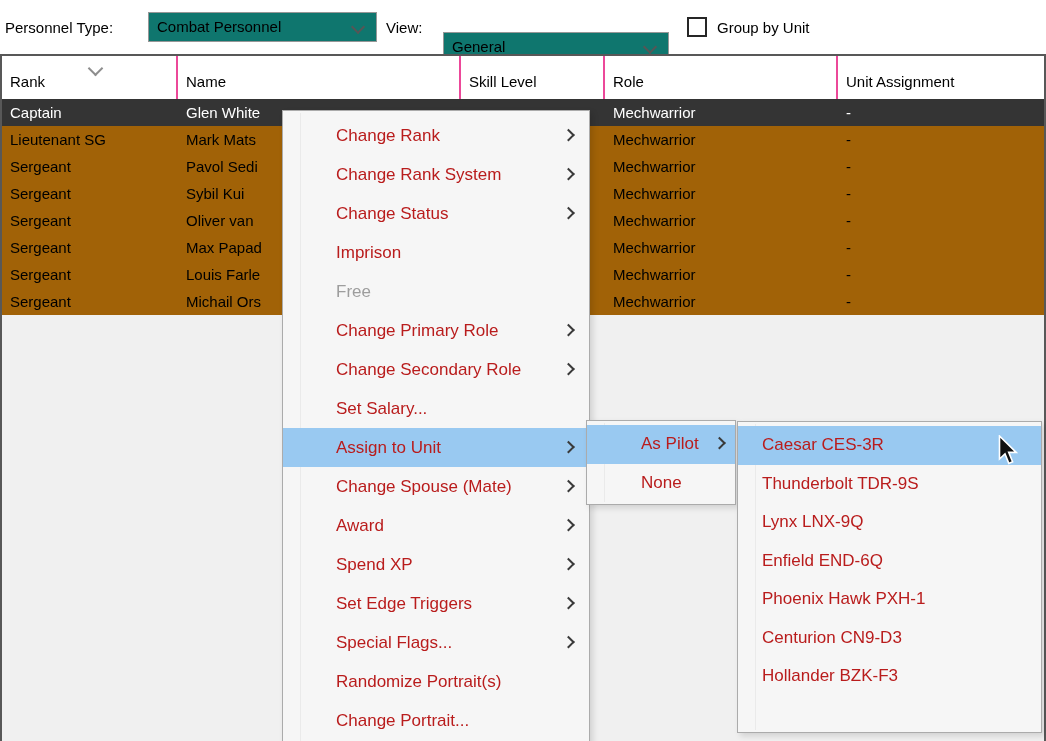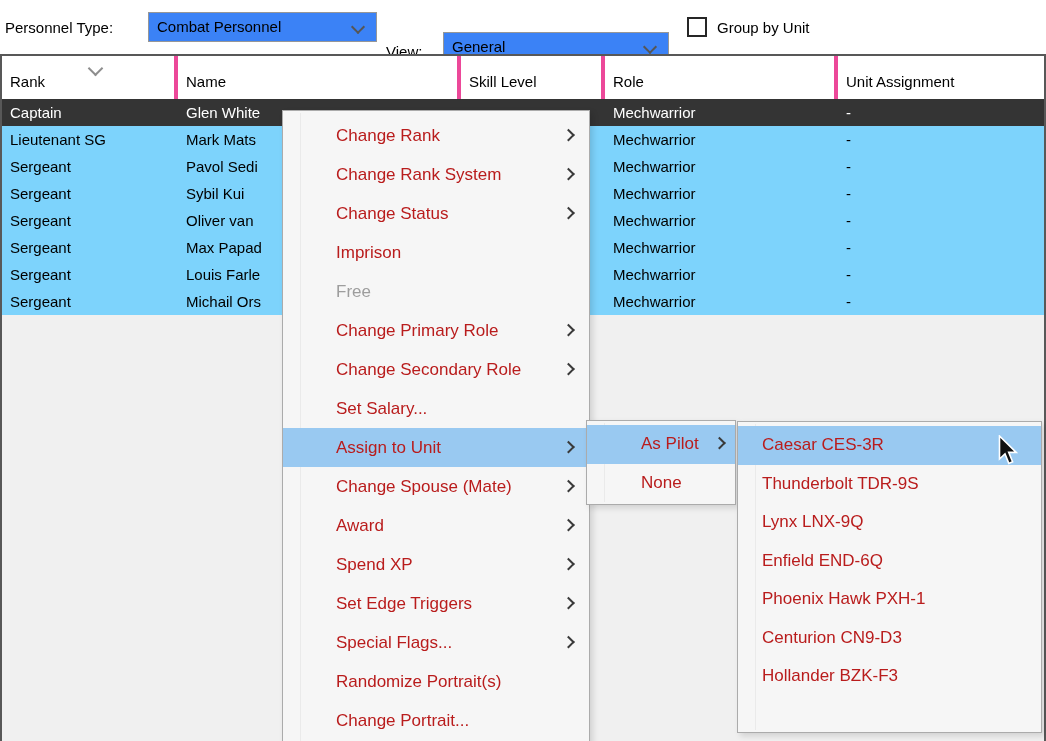--- a/index.html
+++ b/index.html
@@ -3,42 +3,42 @@
 <meta charset="utf-8">
 <style>
   html,body{margin:0;padding:0;background:#fff;}
   .screen{position:relative;width:1046px;height:741px;background:#fff;
     font-family:"Liberation Sans",sans-serif;overflow:hidden;}
 
   
   .toolbar{position:absolute;left:0;top:0;width:1046px;height:54px;background:#fff;}
   .tlabel{position:absolute;font-size:15px;color:#000;white-space:nowrap;}
   .lbl-ptype{left:5px;top:19px;}
-  .lbl-view{left:386px;top:19px;margin-top:24px;}
+  .lbl-view{left:386px;top:19px;}
   .lbl-group{left:717px;top:19px;}
-  .combo{position:absolute;top:12px;height:30px;background:#3b82f6;border:1px solid #979797;
+  .combo{position:absolute;top:12px;height:30px;background:#0f766e;border:1px solid #979797;
     box-sizing:border-box;font-size:15px;line-height:27px;color:#000;padding-left:8px;white-space:nowrap;}
   .combo1{left:148px;width:229px;}
   .combo2{left:443px;width:226px;margin-top:20px;}
   .dchev{position:absolute;right:13px;top:9px;width:8px;height:8px;
     border-right:2px solid #565656;border-bottom:2px solid #565656;transform:rotate(45deg);}
   .checkbox{position:absolute;left:687px;top:17px;width:20px;height:20px;background:#fff;
     border:2px solid #262626;box-sizing:border-box;}
 
   
   .table{position:absolute;left:0;top:54px;width:1046px;height:687px;background:#f0f0f0;
     border:2px solid #585858;border-bottom:none;box-sizing:border-box;}
   .thead{display:flex;height:43px;background:#fff;}
-  .th{box-sizing:border-box;border-right:4px solid #ec4899;font-size:15px;color:#000;
+  .th{box-sizing:border-box;border-right:2px solid #ec4899;font-size:15px;color:#000;
     display:flex;align-items:flex-end;padding:0 0 9px 8px;position:relative;white-space:nowrap;}
   .th:last-child{border-right:none;}
   .w-rank{width:176px;}.w-name{width:283px;}.w-skill{width:144px;}.w-role{width:233px;}.w-unit{flex:1;}
   .sort-chev{position:absolute;left:88px;top:7px;width:9px;height:9px;
     border-right:2px solid #8e8e8e;border-bottom:2px solid #8e8e8e;transform:rotate(45deg);}
-  .trow{display:flex;height:27px;background:#7dd3fc;color:#000;font-size:15px;line-height:27px;}
+  .trow{display:flex;height:27px;background:#a16207;color:#000;font-size:15px;line-height:27px;}
   .trow.selected{background:#343434;color:#fff;}
   .cell{box-sizing:border-box;padding-left:8px;white-space:nowrap;overflow:hidden;}
 
   
   .menu{position:absolute;background:#f6f6f6;border:1px solid #ababab;box-sizing:border-box;
     box-shadow:3px 3px 6px rgba(0,0,0,0.13);}
   .menu::before{content:"";position:absolute;left:17px;top:2px;bottom:2px;width:1px;background:#eaeaea;}
   .menu1{left:282px;top:110px;width:308px;height:640px;padding-top:5px;z-index:20;}
   .menu2{left:586px;top:420px;width:150px;height:85px;padding-top:4px;z-index:21;}
   .menu3{left:737px;top:421px;width:305px;height:312px;padding-top:4px;z-index:22;}

